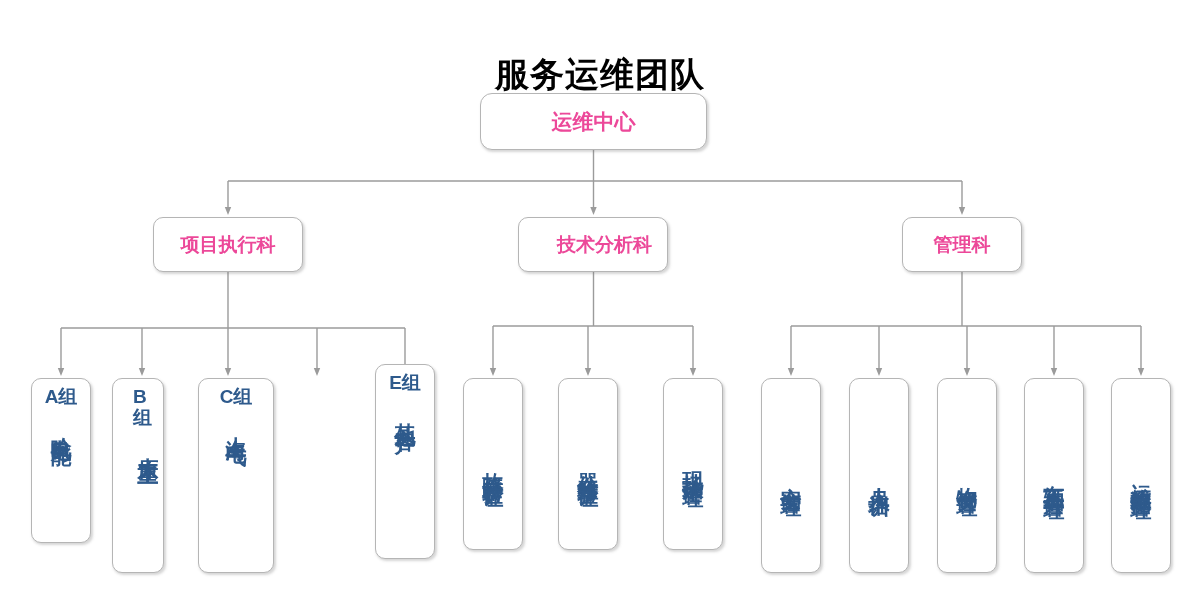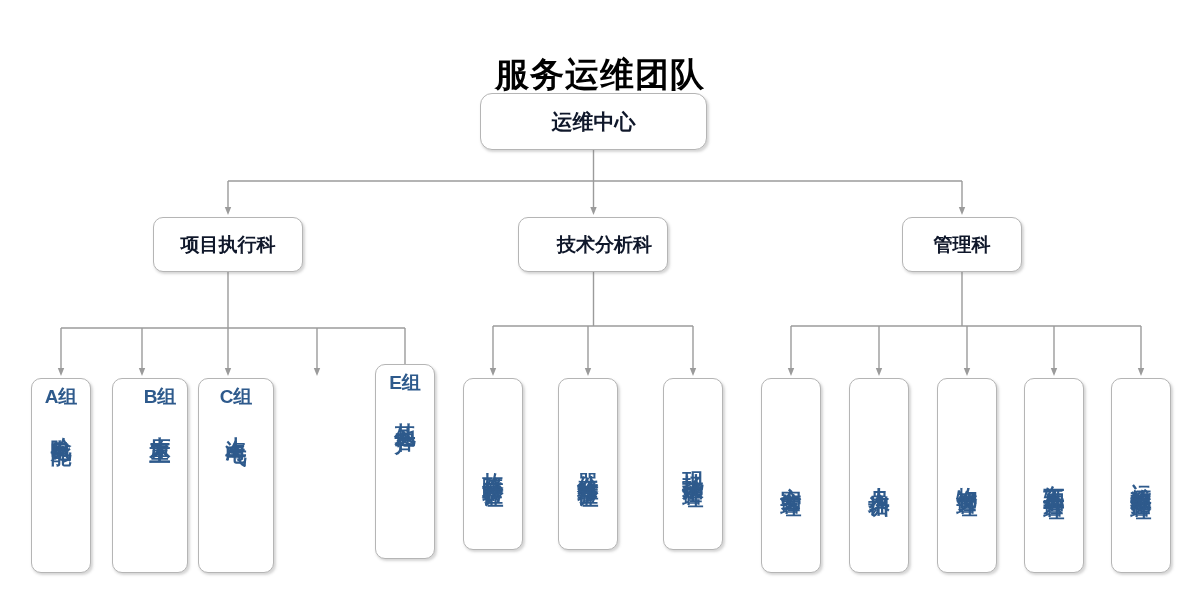--- a/index.html
+++ b/index.html
@@ -42,21 +42,21 @@
     box-sizing: border-box;
     background: #ffffff;
     border: 1.4px solid #b5b5b5;
     border-radius: 10px;
     box-shadow: 1.5px 2px 2.5px rgba(120,120,120,0.30);
   }
   .node.root, .node.dept {
     display: flex;
     align-items: center;
     justify-content: center;
-    color: #0f172a;
+    color: #ec4899;
     font-weight: bold;
   }
   .node.root {
     font-size: 21px;
     border-radius: 12px;
   }
   .node.dept {
     font-size: 19px;
     text-align: right;
   }
@@ -133,25 +133,25 @@
       <path d="M1141,326 L1141,372" marker-end="url(#arrow)"></path>
     </g>
   </svg>
 
   <div class="node root" style="left:480px; top:93px; width:227px; height:57px;">运维中心</div>
 
   <div class="node dept" style="left:153px; top:217px; width:150px; height:55px;">项目执行科</div>
   <div class="node dept" style="left:518px; top:217px; width:150px; height:55px;padding-left:23px;">技术分析科</div>
   <div class="node dept" style="left:902px; top:217px; width:120px; height:55px;">管理科</div>
 
-  <div class="node leaf" style="left:31px; top:378px; width:60px; height:195px;">
+  <div class="node leaf" style="left:31px; top:378px; width:60px; height:165px;">
     <span class="leaf-code">A组</span>
     <span class="leaf-vtext">哈电风能</span>
   </div>
-  <div class="node leaf" style="left:112px; top:378px; width:76px; height:195px;padding-left:20px;">
+  <div class="node leaf" style="left:112px; top:378px; width:52px; height:195px;padding-left:20px;">
     <span class="leaf-code">B组</span>
     <span class="leaf-vtext">太原重工</span>
   </div>
   <div class="node leaf" style="left:198px; top:378px; width:76px; height:195px;">
     <span class="leaf-code">C组</span>
     <span class="leaf-vtext">上海电气</span>
   </div>
   <div class="node leaf" style="left:375px; top:364px; width:60px; height:195px;">
     <span class="leaf-code">E组</span>
     <span class="leaf-vtext">其他客户</span>

